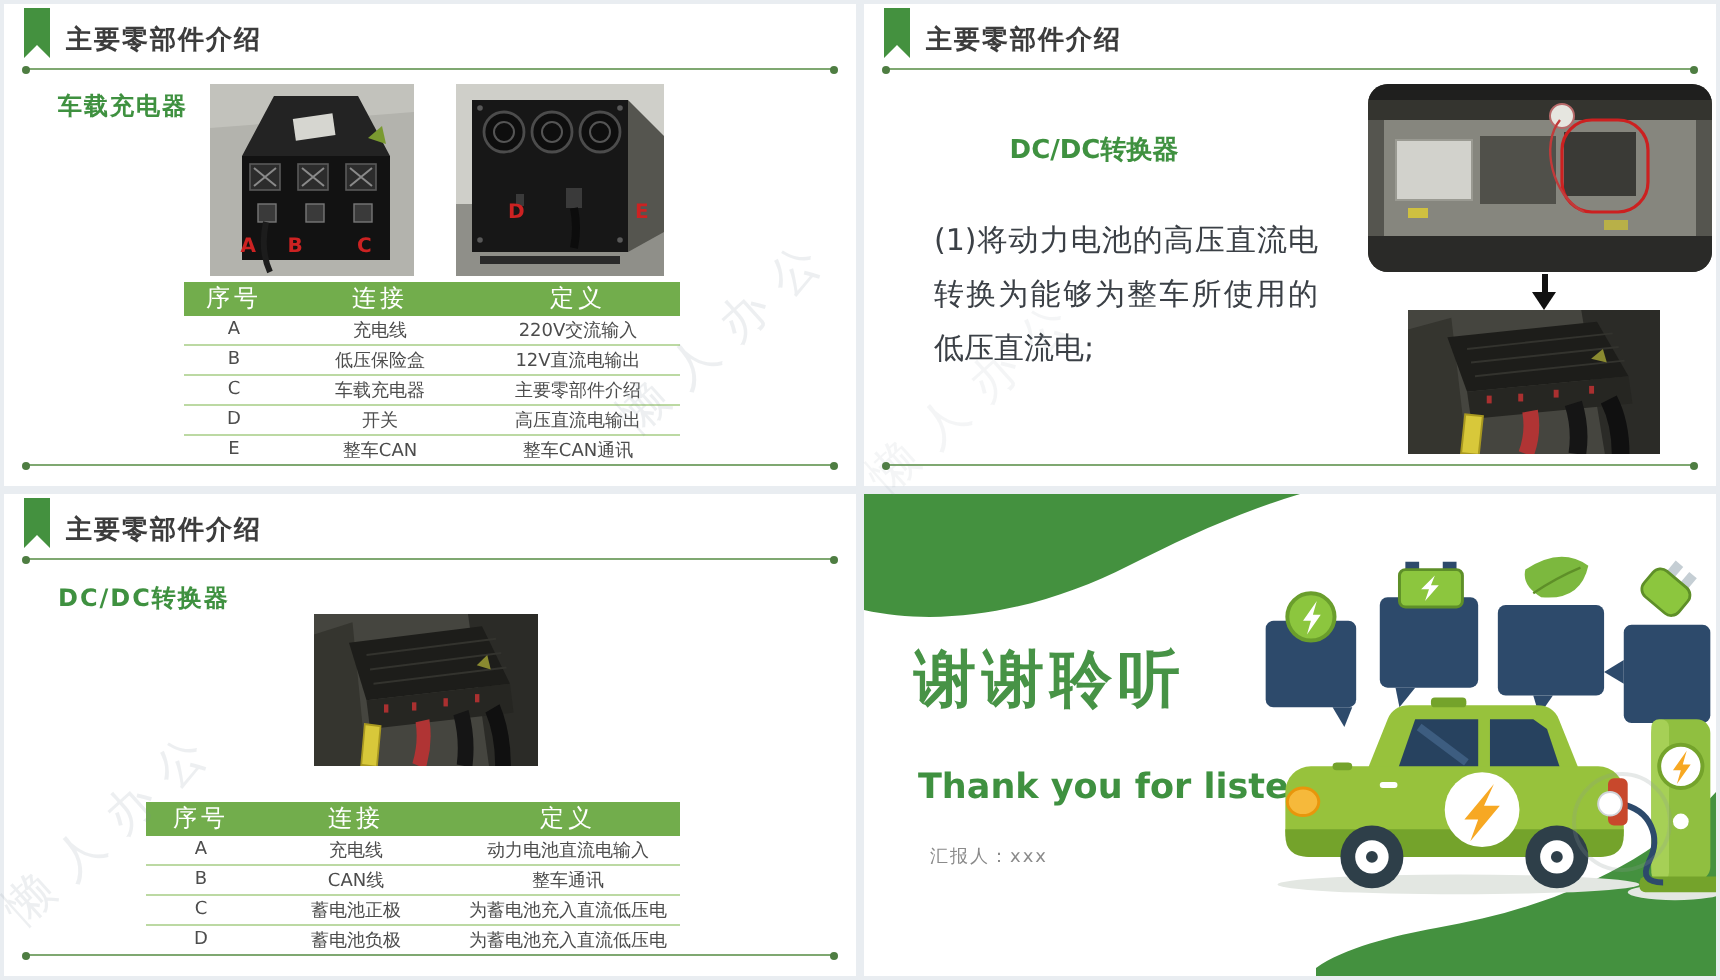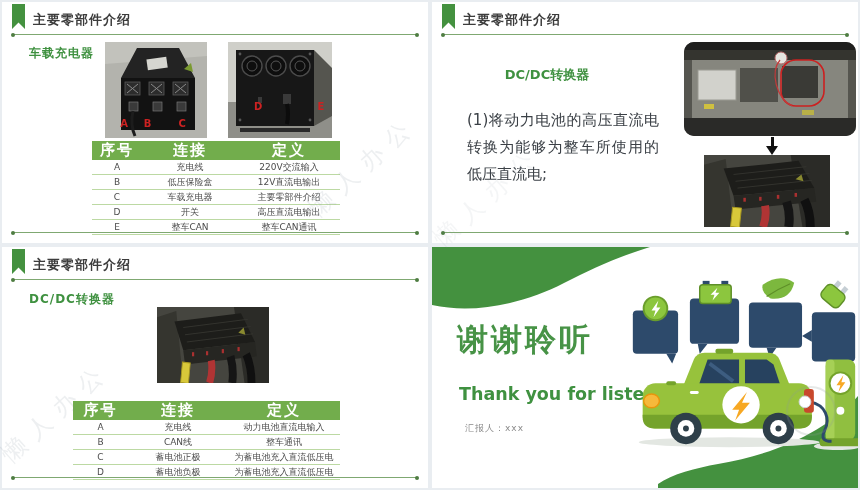--- a/index.html
+++ b/index.html
@@ -24,21 +24,21 @@
   .divider::before,.divider::after{content:"";position:absolute;top:-1.5px;width:4px;height:4px;border-radius:50%;background:#4e7d42;}
   .divider::before{left:-2px}
   .divider::after{right:-2px}
   .subtitle{position:absolute;font-size:12px;font-weight:700;color:#3f9140;letter-spacing:1px;}
   
   .photo{position:absolute;overflow:hidden;}
   .photo svg{display:block;width:100%;height:100%;}
   .photo-letter{position:absolute;color:#cc2222;font-weight:700;font-size:10px;line-height:1;}
   
   .ptable{position:absolute;border-collapse:collapse;table-layout:fixed;background:#fff;text-align:center;}
-  .ptable th{background:#72ad4c;color:#fff;font-size:15px;font-weight:700;height:17px;padding:0;letter-spacing:2px;}
+  .ptable th{background:#72ad4c;color:#fff;font-size:12px;font-weight:400;height:17px;padding:0;letter-spacing:2px;}
   .ptable td{font-size:9px;color:#4c4c4c;border-bottom:1px solid #bcd9a3;height:14px;padding:0;}
   
   .s2-heading{position:absolute;left:25px;top:64px;width:180px;text-align:center;font-size:13px;font-weight:700;color:#3f9140;}
   .s2-para{position:absolute;width:192px;font-size:15px;line-height:1.8;color:#3b4046;text-align:justify;}
   .arrow{position:absolute;width:12px;height:18px;}
   .arrow .stem{position:absolute;left:4.5px;top:0;width:3px;height:10px;background:#111;}
   .arrow .head{position:absolute;left:0;top:9px;width:0;height:0;border-left:6px solid transparent;border-right:6px solid transparent;border-top:9px solid #111;}
   
   .s4-title{position:absolute;left:25px;top:72px;font-size:31px;font-weight:700;color:#479346;letter-spacing:3px;}
   .s4-sub{position:absolute;left:27px;top:137px;font-size:17.5px;font-weight:700;color:#3f9140;}

